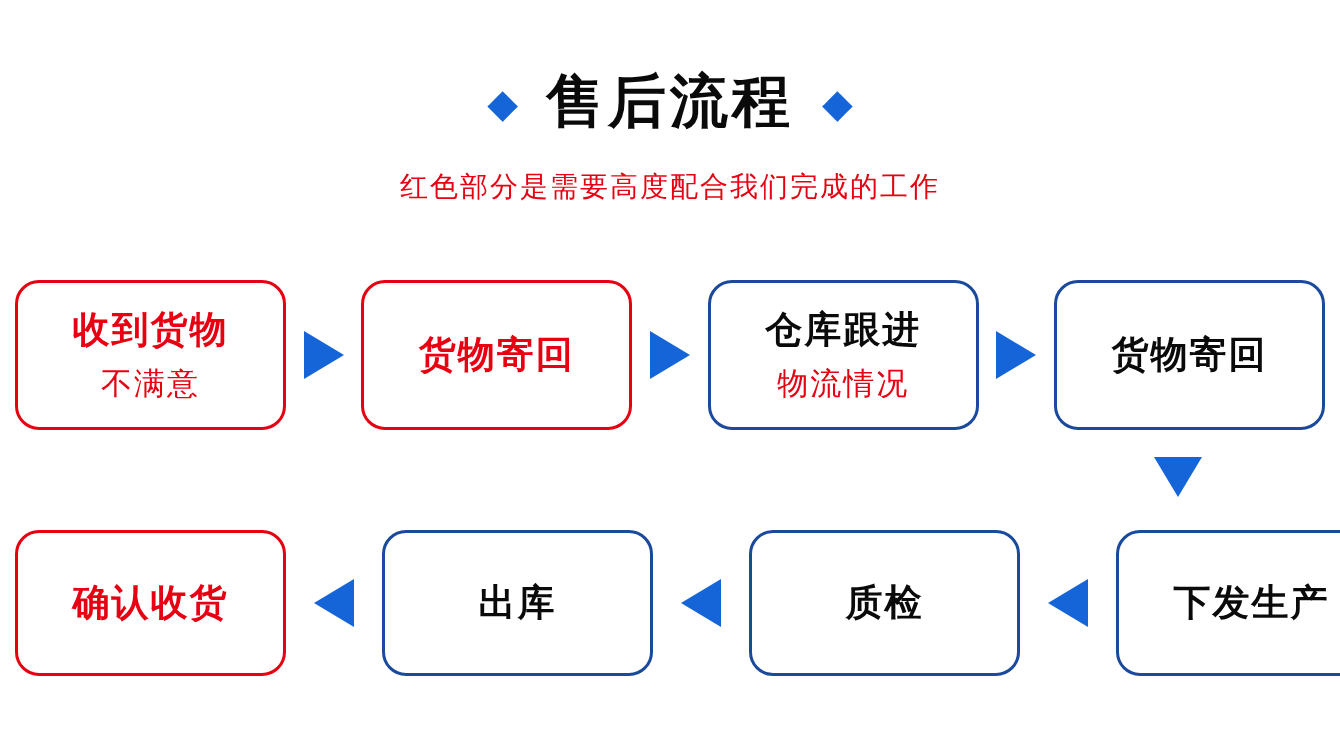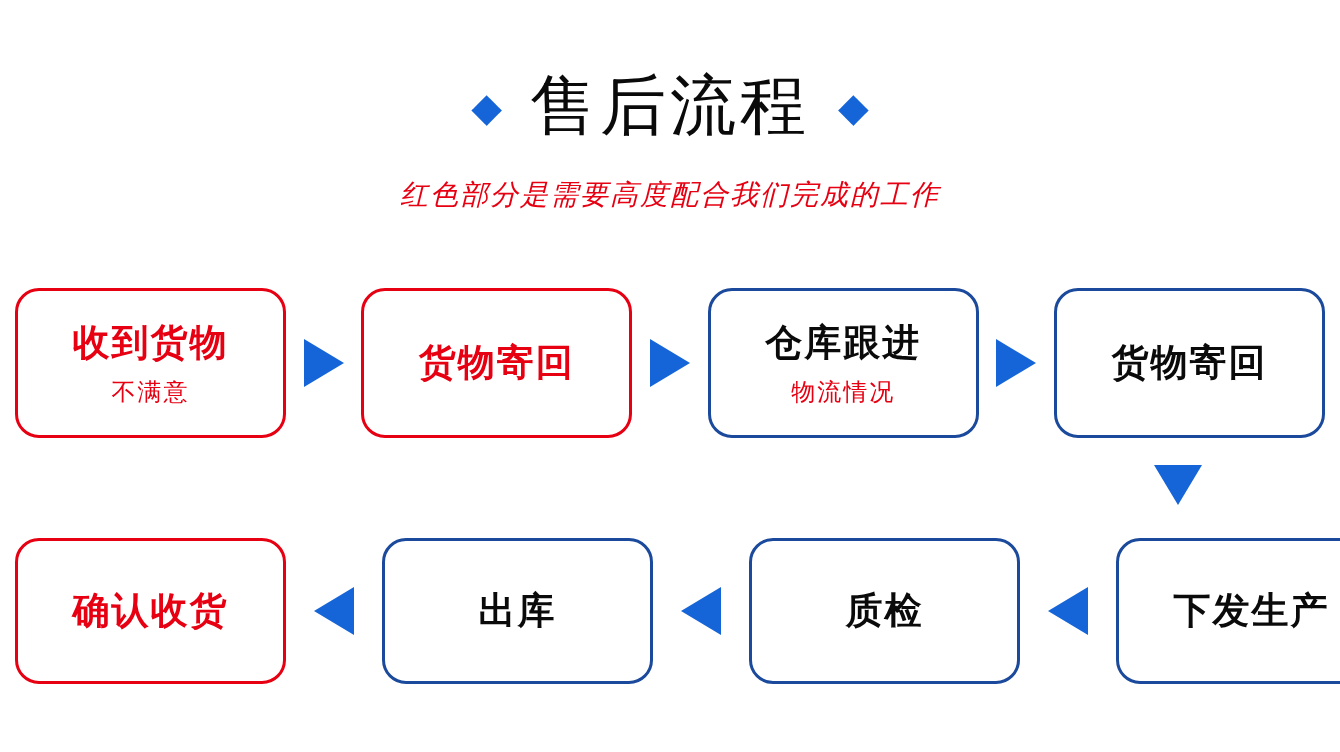--- a/index.html
+++ b/index.html
@@ -20,28 +20,27 @@
   
   .title-row{
     display:flex; align-items:center; justify-content:center;
     gap:28px; padding-top:72px;
   }
   .diamond{
     color:var(--blue); font-size:40px; line-height:1;
     transform:translateY(2px);
   }
   .page-title{
-    font-size:66px; font-weight:400; color:var(--black);
+    font-size:58px; font-weight:700; color:var(--black);
     letter-spacing:4px; line-height:1;
   }
   .subtitle{
     margin-top:38px; text-align:center;
     color:var(--red); font-size:28px; font-weight:500;
     letter-spacing:2px;
-    font-style:italic;
   }
 
   
   .flow-row{
     display:flex; align-items:center; justify-content:space-between;
     margin:0 15px;
     text-align:center;
   }
   .flow-row.top{ margin-top:74px; }
   .flow-row.bottom{ margin-top:0;gap:28px; }
@@ -50,21 +49,21 @@
     flex:0 0 271px; height:150px;
     border:3px solid var(--navy); border-radius:24px;
     background:#fff;
     display:flex; flex-direction:column; align-items:center; justify-content:center;
     gap:8px;
   }
   .flow-row.bottom .box{ height:146px; }
   .box.red{ border-color:var(--red); }
   .box-title{ font-size:37px; font-weight:800; color:var(--black); letter-spacing:2px; }
   .box.red .box-title{ color:var(--red); }
-  .box-sub{ font-size:24px; font-weight:500; color:var(--red); letter-spacing:2px; }
+  .box-sub{ font-size:31px; font-weight:500; color:var(--red); letter-spacing:2px; }
 
   
   .arrow-right{
     width:0; height:0;
     border-top:24px solid transparent; border-bottom:24px solid transparent;
     border-left:40px solid var(--blue);
   }
   .arrow-left{
     width:0; height:0;
     border-top:24px solid transparent; border-bottom:24px solid transparent;

